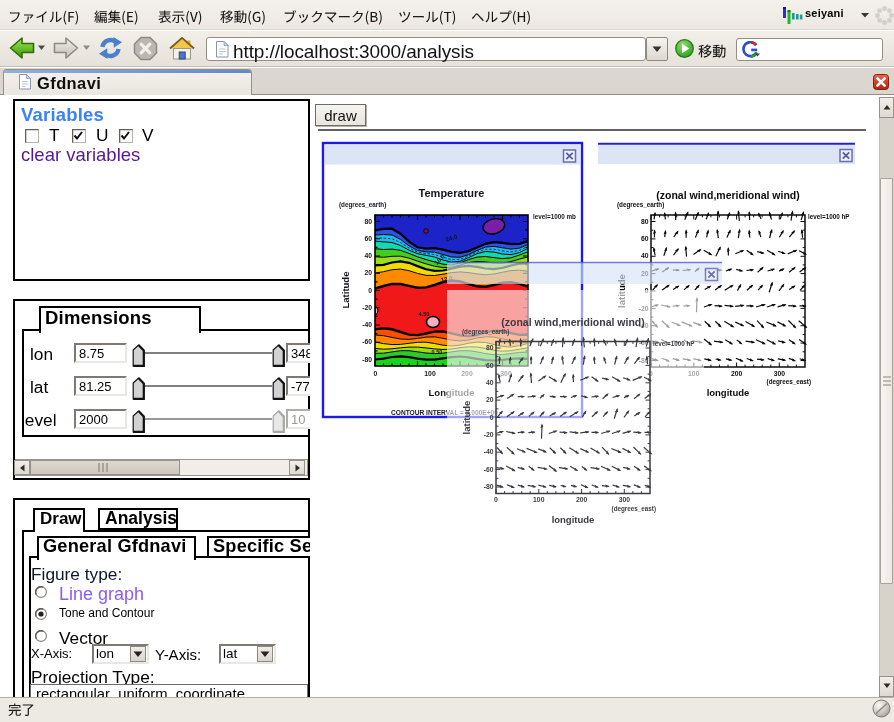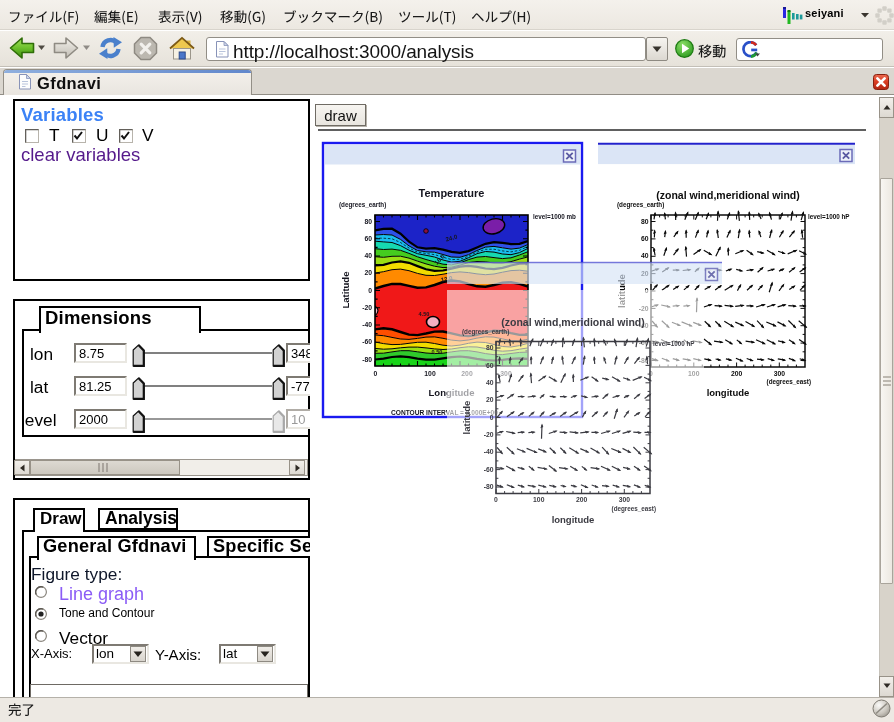--- a/index.html
+++ b/index.html
@@ -290,21 +290,23 @@
     <svg class="abs" style="left:120px;top:153px" width="11" height="7">
       <path d="M0.5,0.5 L9.5,0.5 L5,6 Z" fill="#26231e"></path>
     </svg>
     <div class="abs" style="left:142px;top:148px;font-size:15px;color:#000">Y-Axis:</div>
     <div class="abs" style="left:206px;top:146px;width:57px;height:20px;background:#fff;border:2px solid;border-color:#7e7a73 #e9e7e1 #e9e7e1 #7e7a73"></div>
     <div class="abs" style="left:210px;top:148px;font-size:13.5px;color:#000">lat</div>
     <div class="abs" style="left:244px;top:148px;width:16px;height:16px;background:linear-gradient(#f0ede8,#d8d4cd);border:1px solid #8e8a82"></div>
     <svg class="abs" style="left:247px;top:153px" width="11" height="7">
       <path d="M0.5,0.5 L9.5,0.5 L5,6 Z" fill="#26231e"></path>
     </svg>
+    <div class="abs" style="left:18px;top:169px;font-size:17.3px;color:#000">Projection Type:</div>
     <div class="abs" style="left:17px;top:186px;width:278px;height:24px;background:#fff;border:1px solid #6e6a64"></div>
+    <div class="abs" style="left:23px;top:188px;font-size:14.8px;color:#000">rectangular_uniform_coordinate</div>
   </div>
 <div class="abs" style="left:315px;top:104px;width:51px;height:22px;background:linear-gradient(#f7f5f1,#e8e5df);border:1px solid #6f6b64;box-shadow:1px 1px 0 #b5b1a9;font-size:15px;color:#111;text-align:center;padding-top:2px">draw</div>
 <div class="abs" style="left:318px;top:129px;width:548px;height:2px;background:#606060"></div>
 <svg class="abs" style="left:0;top:97px" width="879" height="600" viewBox="0 97 879 600">
     <rect x="323" y="143" width="259" height="274" fill="#fff" stroke="#1a1af0" stroke-width="2.4"></rect>
     <rect x="325" y="145" width="255" height="19.5" fill="#dbe5f6"></rect>
     <g opacity="1.0">
       <rect x="563.5" y="150" width="12.0" height="12.0" fill="#eef2fa" stroke="#6b6bb8" stroke-width="1.5"></rect>
       <path d="M566.3,152.8 L572.7,159.2 M572.7,152.8 L566.3,159.2" stroke="#5a5aa2" stroke-width="1.8"></path>
     </g>

